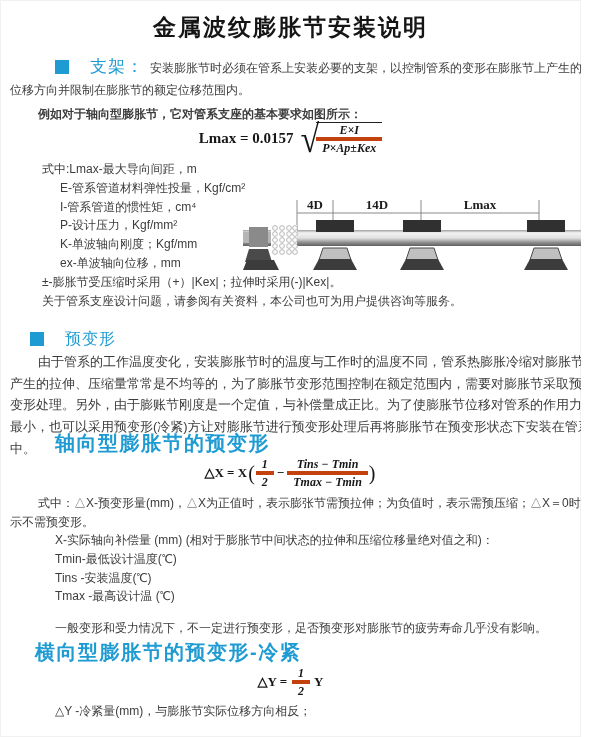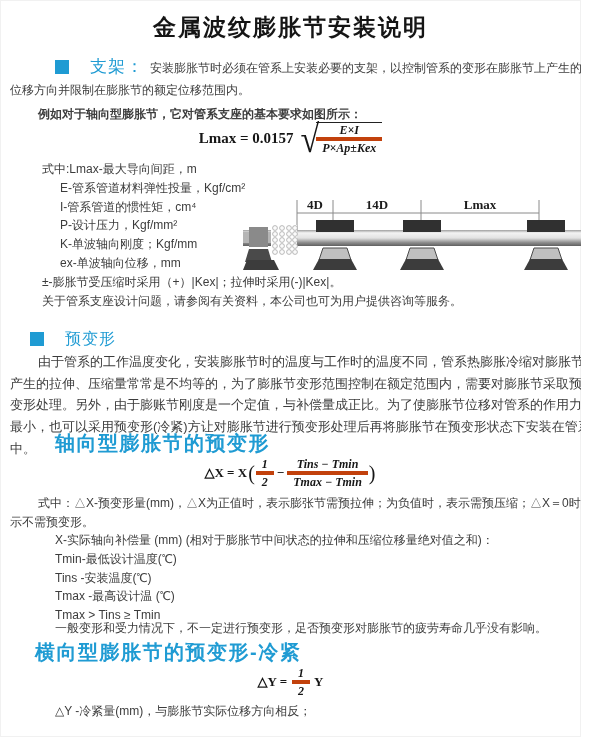--- a/index.html
+++ b/index.html
@@ -196,21 +196,20 @@
     </span>
     <span class="paren">)</span>
   </div>
 
   <div class="axial-explain">式中：△X-预变形量(mm)，△X为正值时，表示膨张节需预拉伸；为负值时，表示需预压缩；△X＝0时表示不需预变形。</div>
   <div class="x-def">X-实际轴向补偿量 (mm) (相对于膨胀节中间状态的拉伸和压缩位移量绝对值之和)：</div>
   <div class="defs">
     <div>Tmin-最低设计温度(℃)</div>
     <div>Tins -安装温度(℃)</div>
     <div>Tmax -最高设计温 (℃)</div>
-    <div>Tmax &gt; Tins ≥ Tmin</div>
   </div>
   <div class="axial-note">一般变形和受力情况下，不一定进行预变形，足否预变形对膨胀节的疲劳寿命几乎没有影响。</div>
 
   <div class="sub-head sub2-head">横向型膨胀节的预变形-冷紧</div>
 
   <div class="formula-row f-lateral">
     <span>△Y =</span>
     <span class="frac" style="margin-left:5px;">
       <span class="num">1</span>
       <span class="den">2</span>

